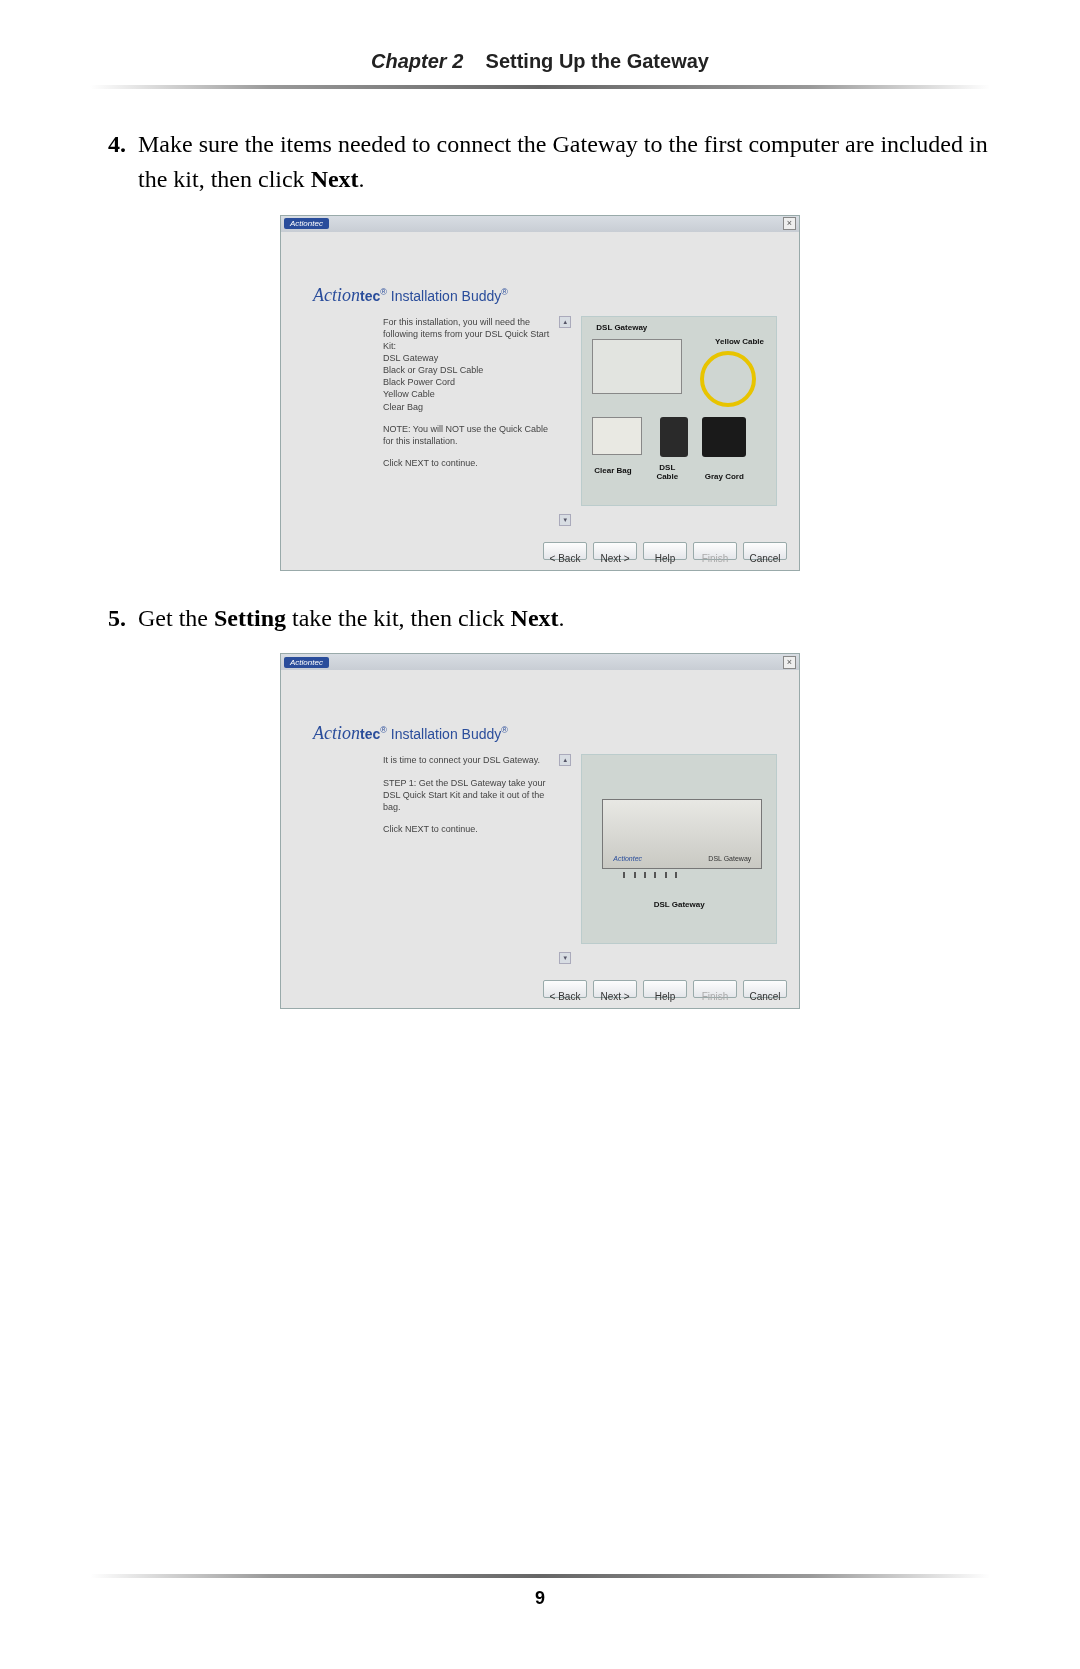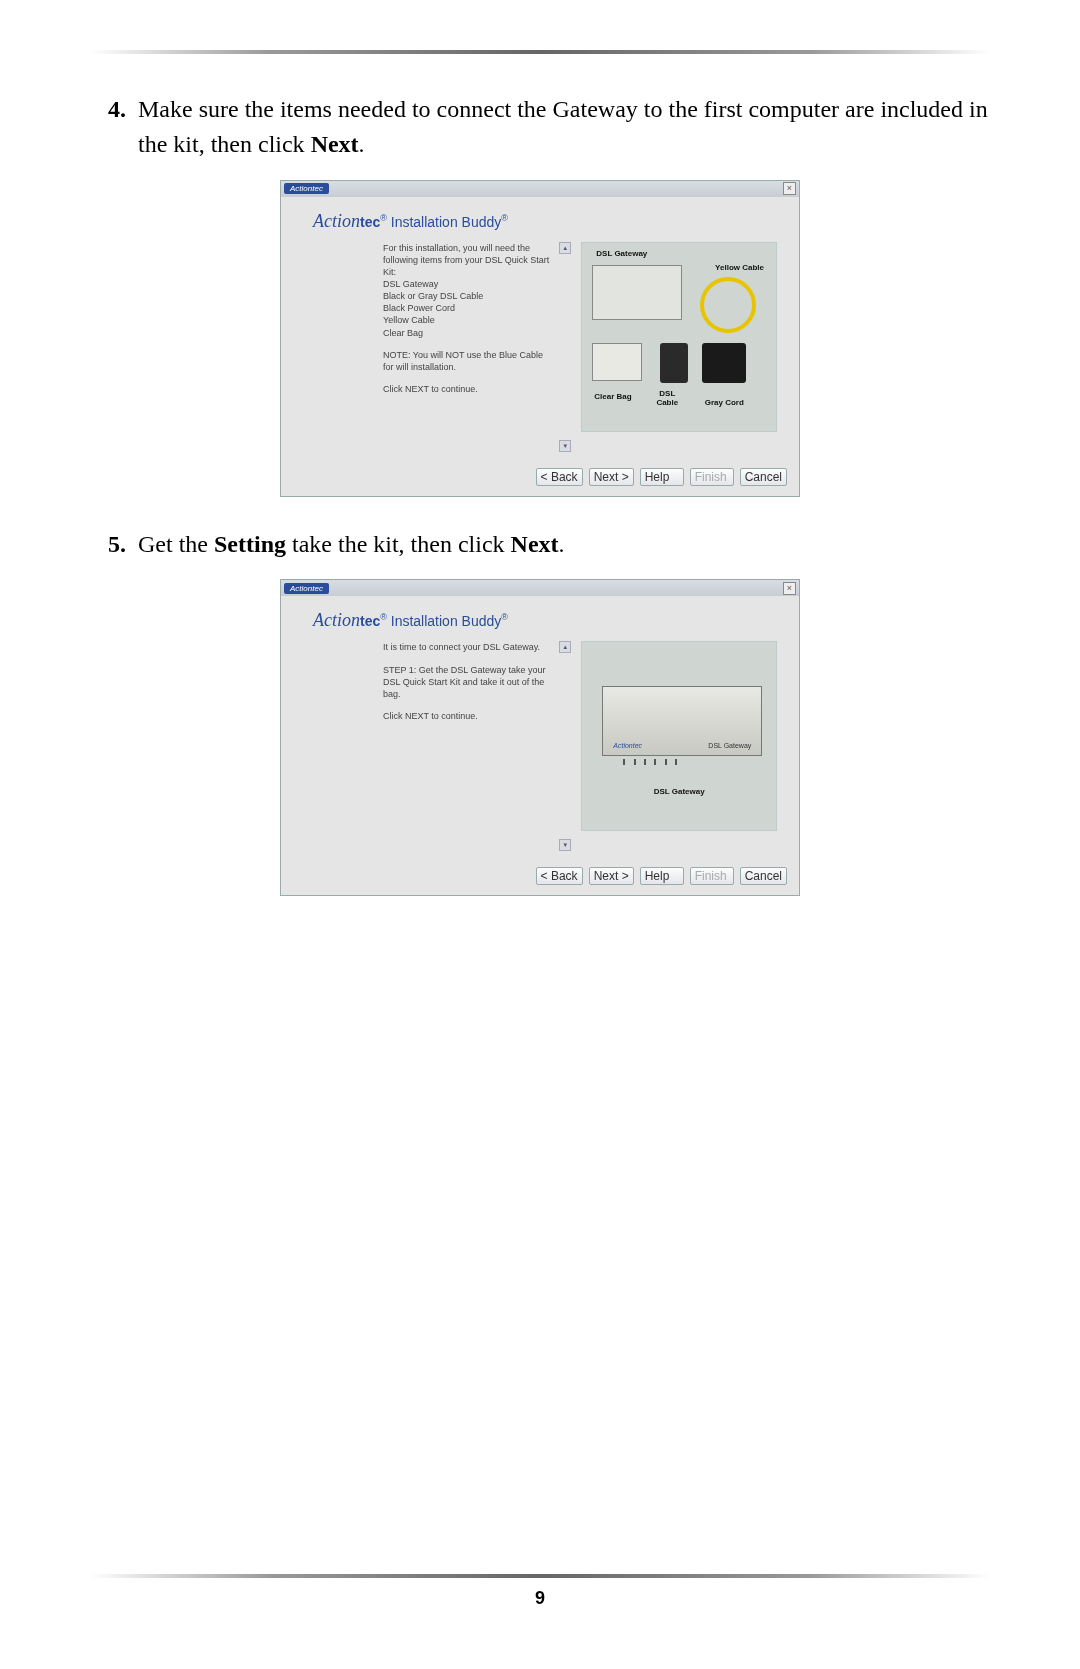--- a/index.html
+++ b/index.html
@@ -84,20 +84,21 @@
     color: #555;
   }
   .installer-body {
     padding: 14px 22px 10px 22px;
   }
   .logo-line {
     font-size: 14px;
     color: #2a4d9b;
     margin-bottom: 10px;
     margin-left: 10px;
+    margin-top: 39px;
   }
   .logo-line .cursive { font-style: italic; font-family: "Brush Script MT", cursive; font-size: 18px; }
   .logo-line .bold { font-weight: bold; }
   .logo-line .reg { font-size: 9px; vertical-align: super; }
   .installer-content {
     display: flex;
     gap: 10px;
     padding-left: 80px;
   }
   .text-pane {
@@ -159,47 +160,52 @@
   }
   .installer-footer {
     display: flex;
     justify-content: flex-end;
     gap: 6px;
     padding: 6px 12px 10px 12px;
   }
   .ibtn {
     min-width: 44px;
     height: 18px;
-    font-size: 12px;
+    font-size: 10px;
     background: linear-gradient(#fdfdfd,#e4e6ea);
     border: 1px solid #9aa;
     border-radius: 2px;
-    text-align: left;
+    text-align: center;
     line-height: 16px;
     color: #333;
-    padding: 0 4px;
+    padding: 8px 4px;
   }
   .ibtn.disabled { color: #aaa; }
   .page-footer {
     position: absolute;
     bottom: 60px;
     left: 0; right: 0;
     text-align: center;
   }
   .hr-wrap.bottom { margin: 0 90px 10px 90px; }
   .page-num {
     font-family: Arial, Helvetica, sans-serif;
     font-weight: bold;
     font-size: 18px;
   }
 </style>
 </head>
 <body>
 
 <div class="page">
+  <div class="header-line">
+    <span class="chapter-label">Chapter 2</span>
+    <span>&nbsp;&nbsp;</span>
+    <span class="chapter-title">Setting Up the Gateway</span>
+  </div>
   <div class="hr-wrap"></div>
 
   <div class="step">
     <div class="step-num">4.</div>
     <div class="step-text">
       <span>Make sure the items needed to connect the Gateway to the first computer are included in the kit, then click </span><b>Next</b><span>.</span>
     </div>
   </div>
 
   <div class="shot-wrap">
@@ -215,21 +221,21 @@
         <div class="installer-content">
           <div class="text-pane">
             <p>
               <span>For this installation, you will need the following items from your DSL Quick Start Kit:</span><br>
               <span>DSL Gateway</span><br>
               <span>Black or Gray DSL Cable</span><br>
               <span>Black Power Cord</span><br>
               <span>Yellow Cable</span><br>
               <span>Clear Bag</span>
             </p>
-            <p>NOTE:  You will NOT use the Blue Cable for will installation.</p>
+            <p>NOTE:  You will NOT use the Quick Cable for this installation.</p>
             <p>Click NEXT to continue.</p>
           </div>
           <div class="scroll-col" style="height:210px;">
             <div class="scroll-btn">▴</div>
             <div class="scroll-btn">▾</div>
           </div>
           <div class="photo-pane kit">
             <div class="p-label" style="top:6px;left:14px;">DSL Gateway</div>
             <div class="p-label" style="top:20px;right:12px;">Yellow Cable</div>
             <div class="p-shape" style="top:22px;left:10px;width:90px;height:55px;"></div>

